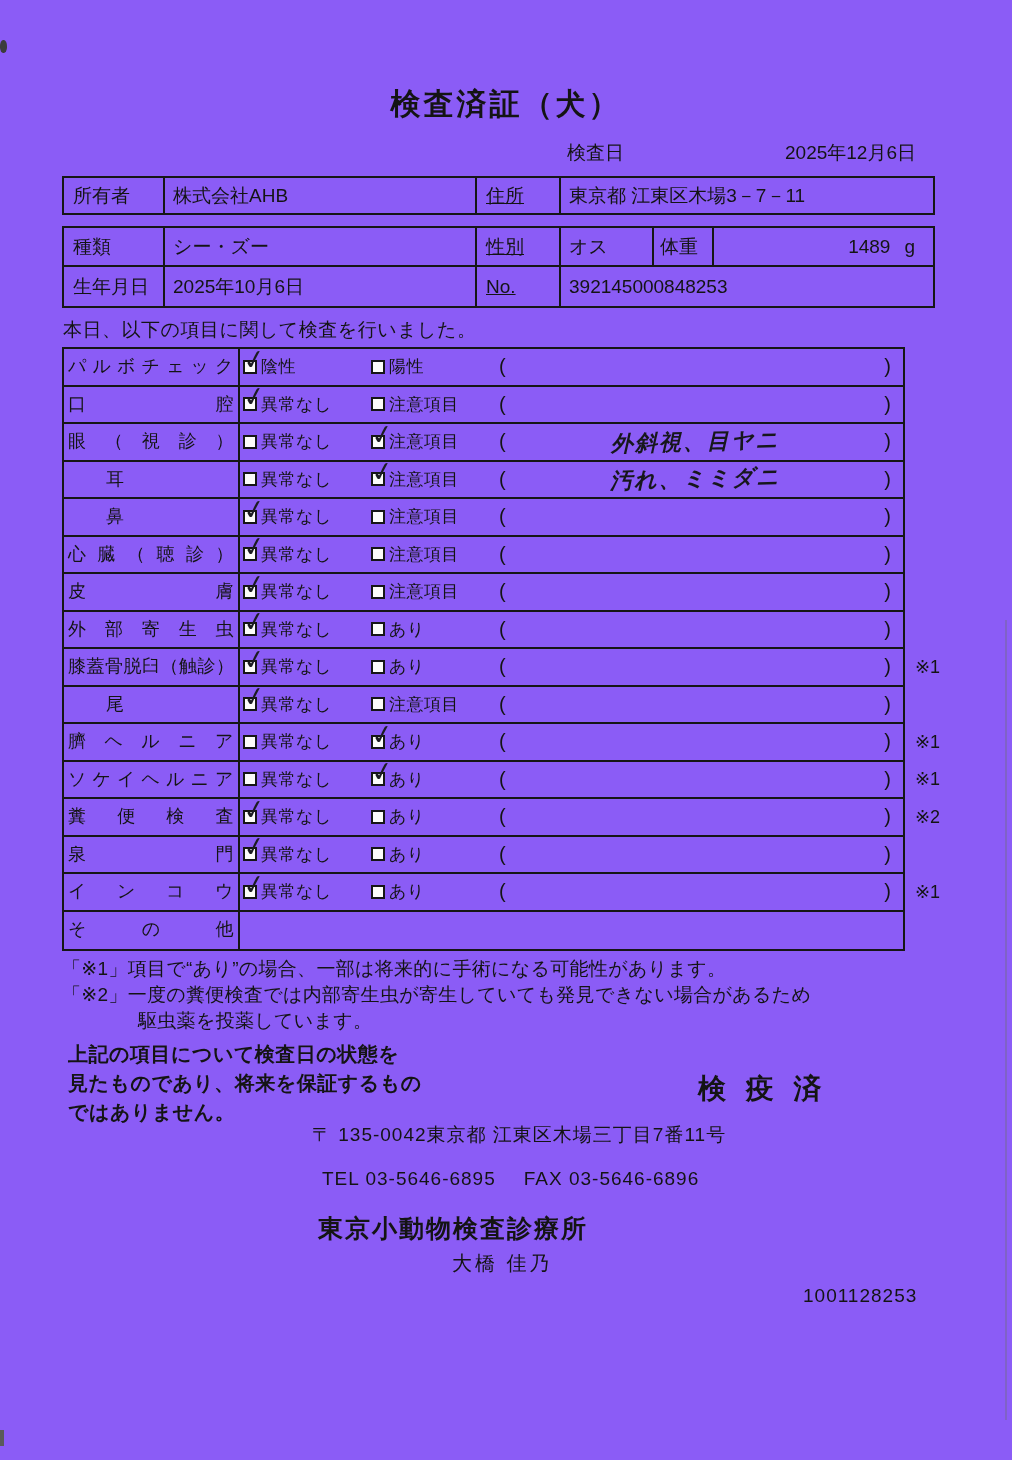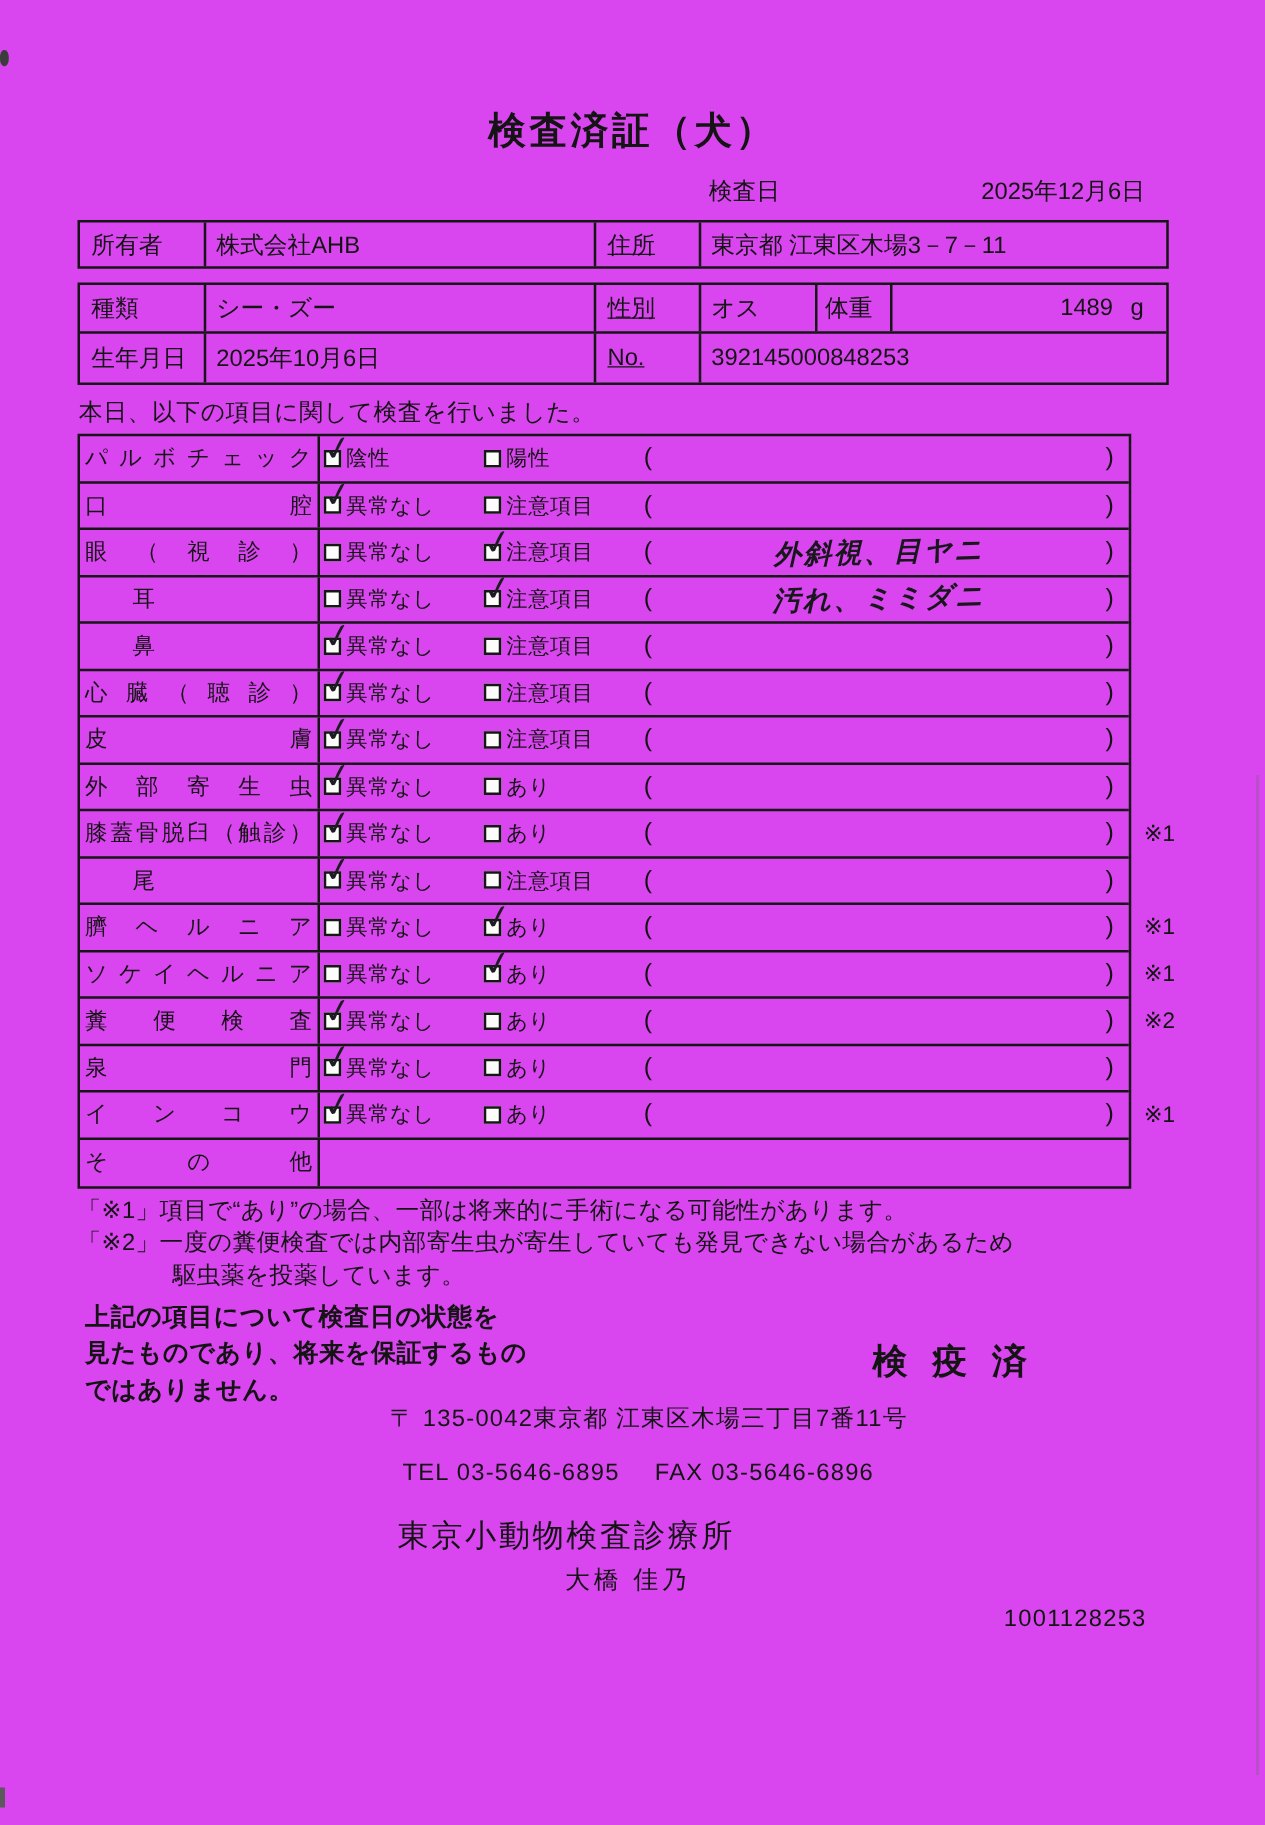--- a/index.html
+++ b/index.html
@@ -1,19 +1,19 @@
 <!DOCTYPE html>
 <html><head>
 <meta charset="utf-8">
 <title>検査済証（犬）</title>
 <style>
   * { margin:0; padding:0; box-sizing:border-box; }
   html,body { background:#e9e9e9; }
   body { font-family:"Liberation Sans","DejaVu Sans",sans-serif; }
-  .page { position:relative; width:1012px; height:1460px; margin:0 auto; background:#d946ef; color:#141414; overflow:hidden; }
+  .page { position:relative; width:1012px; height:1460px; margin:0 auto; background:#8b5cf6; color:#141414; overflow:hidden; }
 
   
   .spk1 { position:absolute; left:0; top:40px; width:7px; height:13px; background:#3c3c3c; border-radius:45%; }
   .spk2 { position:absolute; left:0; top:1430px; width:4px; height:16px; background:#5a5a5a; }
   .edge { position:absolute; right:5px; top:620px; width:2px; height:800px; background:rgba(110,110,110,.35); }
 
   .title { position:absolute; top:84px; left:0; width:100%; text-align:center; font-size:30px; font-weight:600; letter-spacing:3px; }
 
   .date-label { position:absolute; top:140px; left:567px; font-size:19px; }
   .date-value { position:absolute; top:140px; left:785px; font-size:19px; }
@@ -31,21 +31,21 @@
   .tB .trow.first { border-bottom:2px solid #161616; }
   .w-sexval { width:93px; padding-left:8px; }
   .w-wlab   { width:60px; padding-left:6px; }
   .w-weight { flex:1; display:flex; align-items:center; justify-content:flex-end; gap:14px; padding-right:18px; }
 
   .intro { position:absolute; top:317px; left:63px; font-size:19px; letter-spacing:.5px; }
 
   .insp { position:absolute; top:347px; left:62px; width:843px; border:2px solid #161616; font-size:19px; }
   .irow { position:relative; display:flex; height:37.5px; border-bottom:2px solid #161616; }
   .irow:last-child { border-bottom:none; }
-  .ilabel { width:192px; border-right:2px solid #161616; font-size:18px; line-height:34px; padding:0 4px;
+  .ilabel { width:176px; border-right:2px solid #161616; font-size:18px; line-height:34px; padding:0 4px;
             text-align:justify; text-align-last:justify; white-space:nowrap; overflow:hidden; letter-spacing:.5px; }
   .ilabel.single { text-align-last:left; padding-left:42px; }
   .iopts { flex:1; display:flex; align-items:center; padding-left:3px; }
   .irow.empty .iopts { visibility:hidden; }
   .opt { width:128px; display:flex; align-items:center; }
   .cb { position:relative; width:14px; height:14px; border:2px solid #161616; margin-right:4px; flex:none; background:#fcfcfa; }
   .check { display:none; position:absolute; left:-2px; top:-16px; font-size:27px; line-height:1; transform:rotate(-10deg); color:#1c1c22;
            font-family:"DejaVu Sans",sans-serif; font-weight:400; }
   .cb.checked .check { display:block; }
   .optlabel { font-size:17px; letter-spacing:.5px; white-space:nowrap; }
@@ -57,21 +57,21 @@
 
   .fnotes { position:absolute; top:956px; left:62px; font-size:19px; line-height:26px; letter-spacing:.3px; }
   .fn-indent { padding-left:76px; }
 
   .disclaimer { position:absolute; top:1040px; left:68px; font-size:20px; font-weight:bold; line-height:29px; letter-spacing:.5px; }
 
   .stamp { position:absolute; top:1070px; left:698px; font-size:28px; letter-spacing:6px; font-weight:600; }
 
   .footer-postal { position:absolute; top:1122px; left:312px; font-size:19px; display:flex; letter-spacing:1px; }
   .footer-tel    { position:absolute; top:1168px; left:322px; font-size:19px; display:flex; gap:28px; letter-spacing:1px; }
-  .footer-clinic { position:absolute; top:1212px; left:318px; font-size:25px; letter-spacing:2px; font-weight:400; }
+  .footer-clinic { position:absolute; top:1212px; left:318px; font-size:25px; letter-spacing:2px; font-weight:700; }
   .footer-person { position:absolute; top:1250px; left:452px; font-size:20px; letter-spacing:3px; }
   .footer-serial { position:absolute; top:1285px; left:760px; font-size:19px; letter-spacing:1px;margin-left:43px; }
 </style>
 </head>
 <body>
 
 <div class="page">
 
   <div class="spk1"></div>
   <div class="spk2"></div>

